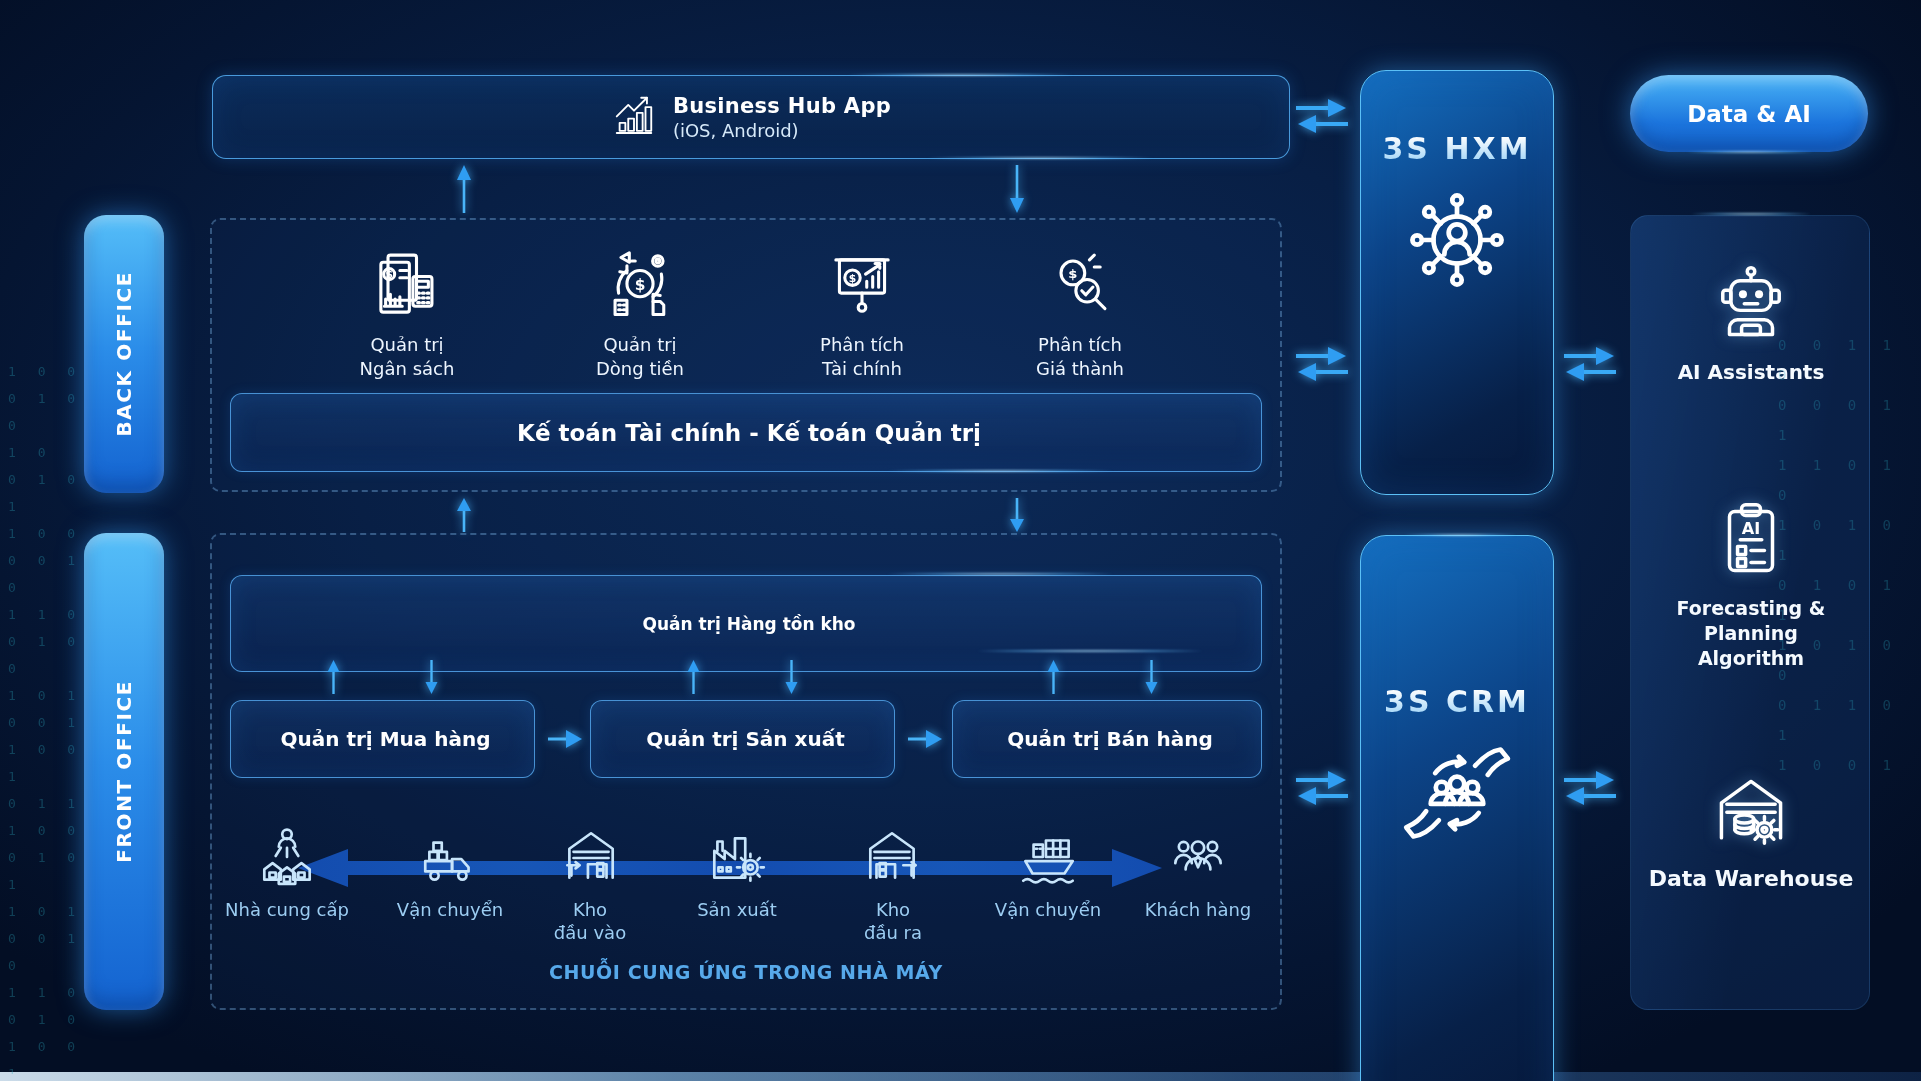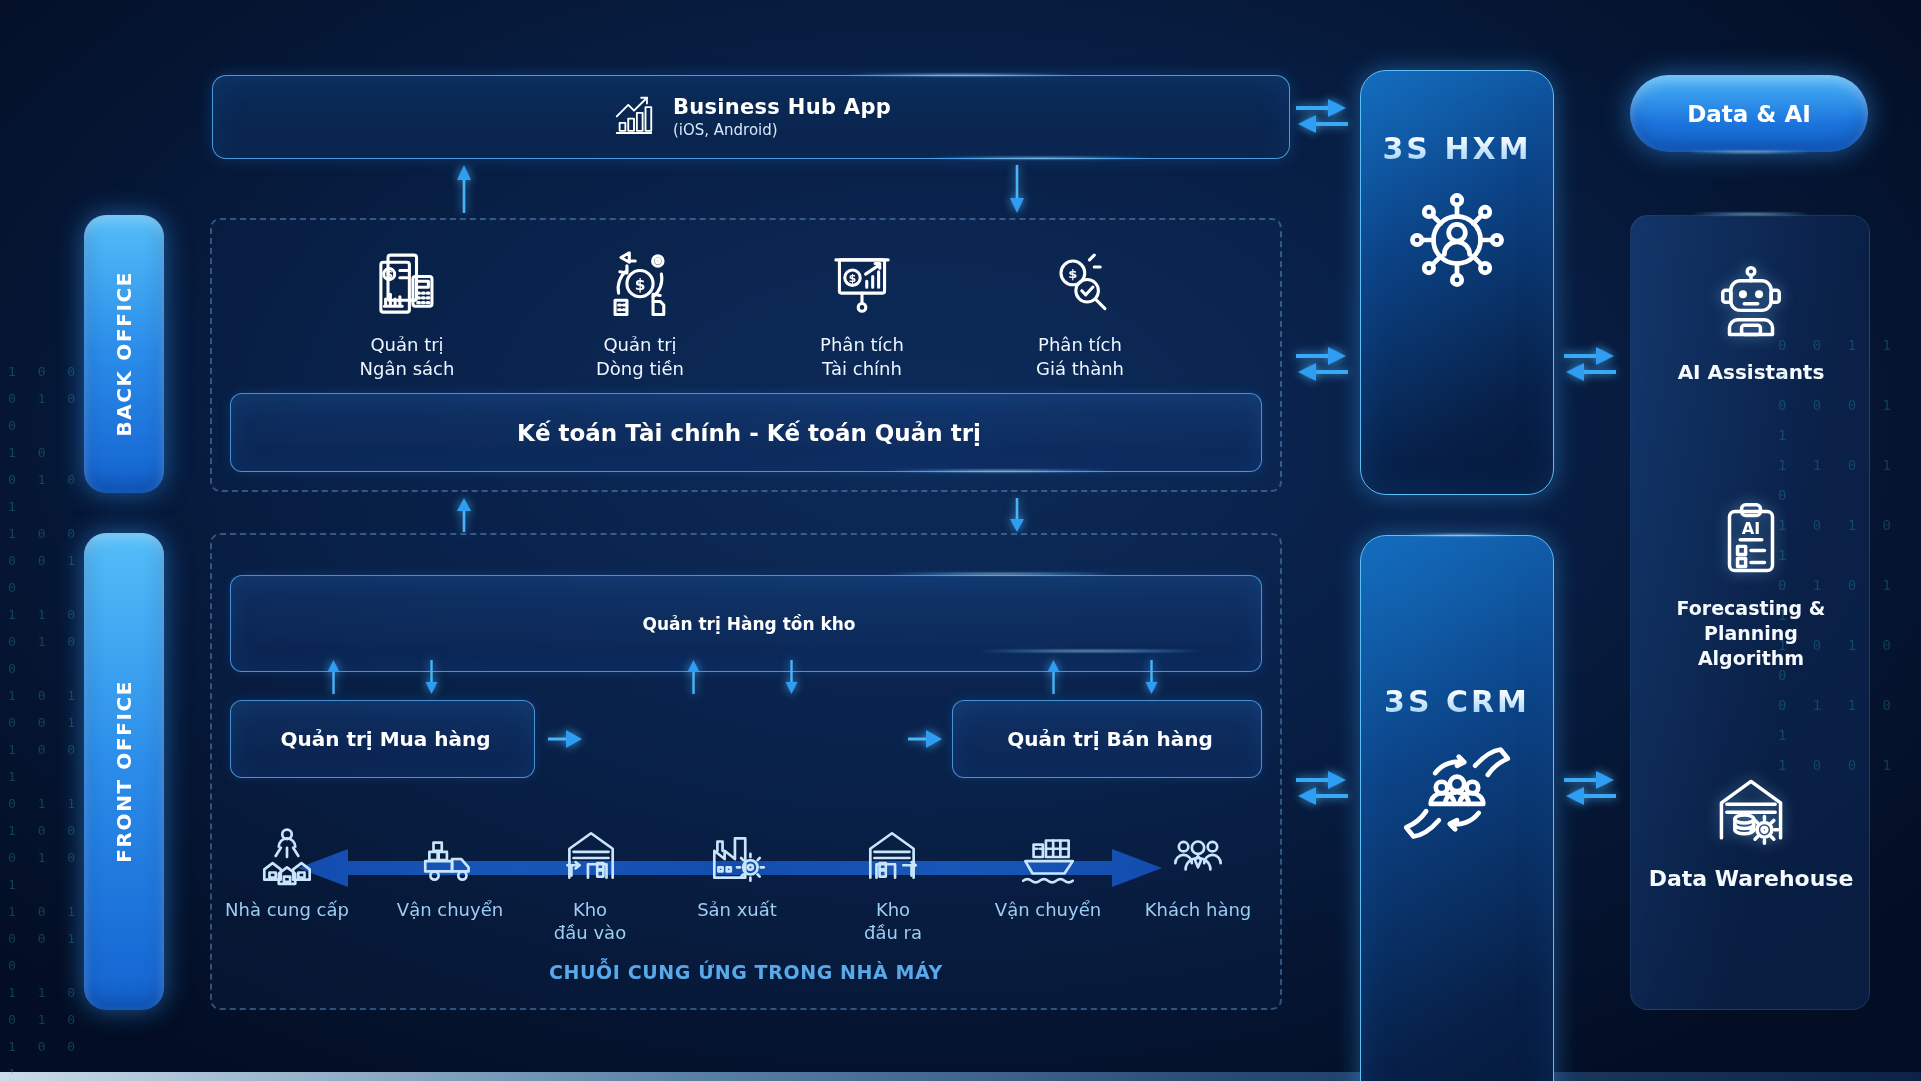--- a/index.html
+++ b/index.html
@@ -24,21 +24,21 @@
     background:radial-gradient(closest-side,rgba(215,242,255,.95),rgba(105,195,255,.5) 45%,rgba(105,195,255,0) 75%);
     filter:blur(1px);}
 
   
   .app-box{left:212px;top:75px;width:1078px;height:84px;border-radius:14px;
     border:1px solid rgba(85,175,245,.85);
     background:linear-gradient(180deg,#0b2c5a,#09224a);
     box-shadow:0 0 16px rgba(40,130,230,.25), inset 0 0 30px rgba(30,110,200,.15);
     display:flex;align-items:center;justify-content:center;gap:16px;z-index:5;}
   .app-title{font-size:21px;font-weight:bold;letter-spacing:.3px;}
-  .app-sub{font-size:15px;color:#d6e9f9;margin-top:2px;}
+  .app-sub{font-size:18px;color:#d6e9f9;margin-top:2px;}
 
   
   .pill-v{border-radius:22px;display:flex;align-items:center;justify-content:center;z-index:5;
     background:linear-gradient(180deg,#55bef8 0%,#2b8de9 48%,#1463d0 100%);
     box-shadow:0 0 26px rgba(50,150,240,.55), inset 0 6px 12px rgba(255,255,255,.28), inset 0 -10px 18px rgba(8,55,130,.45);}
   .pill-v span{writing-mode:vertical-rl;transform:rotate(180deg);font-size:20px;font-weight:bold;letter-spacing:1.6px;}
   .bo-pill{left:84px;top:215px;width:80px;height:278px;}
   .fo-pill{left:84px;top:533px;width:80px;height:477px;}
 
   
@@ -270,20 +270,23 @@
   <div class="abs bar acct-bar">
     <span>Kế toán Tài chính - Kế toán Quản trị</span>
   </div>
   <div class="abs bar inv-bar">
     <span>Quản trị Hàng tồn kho</span>
   </div>
 
   <div class="abs bar pbox pbox1">
     <span>Quản trị Mua hàng</span>
   </div>
+  <div class="abs bar pbox pbox2">
+    <span>Quản trị Sản xuất</span>
+  </div>
   <div class="abs bar pbox pbox3">
     <span>Quản trị Bán hàng</span>
   </div>
 
   <div class="abs arr" style="left:455px;top:163px;">
     <svg width="18" height="52" viewBox="0 0 18 52">
         <path d="M9 50 V16" stroke="#49b4f8" stroke-width="2.6"></path>
         <path d="M9 2 L16 17 H2 Z" fill="#2f9df2"></path>
       </svg>
     </div>

